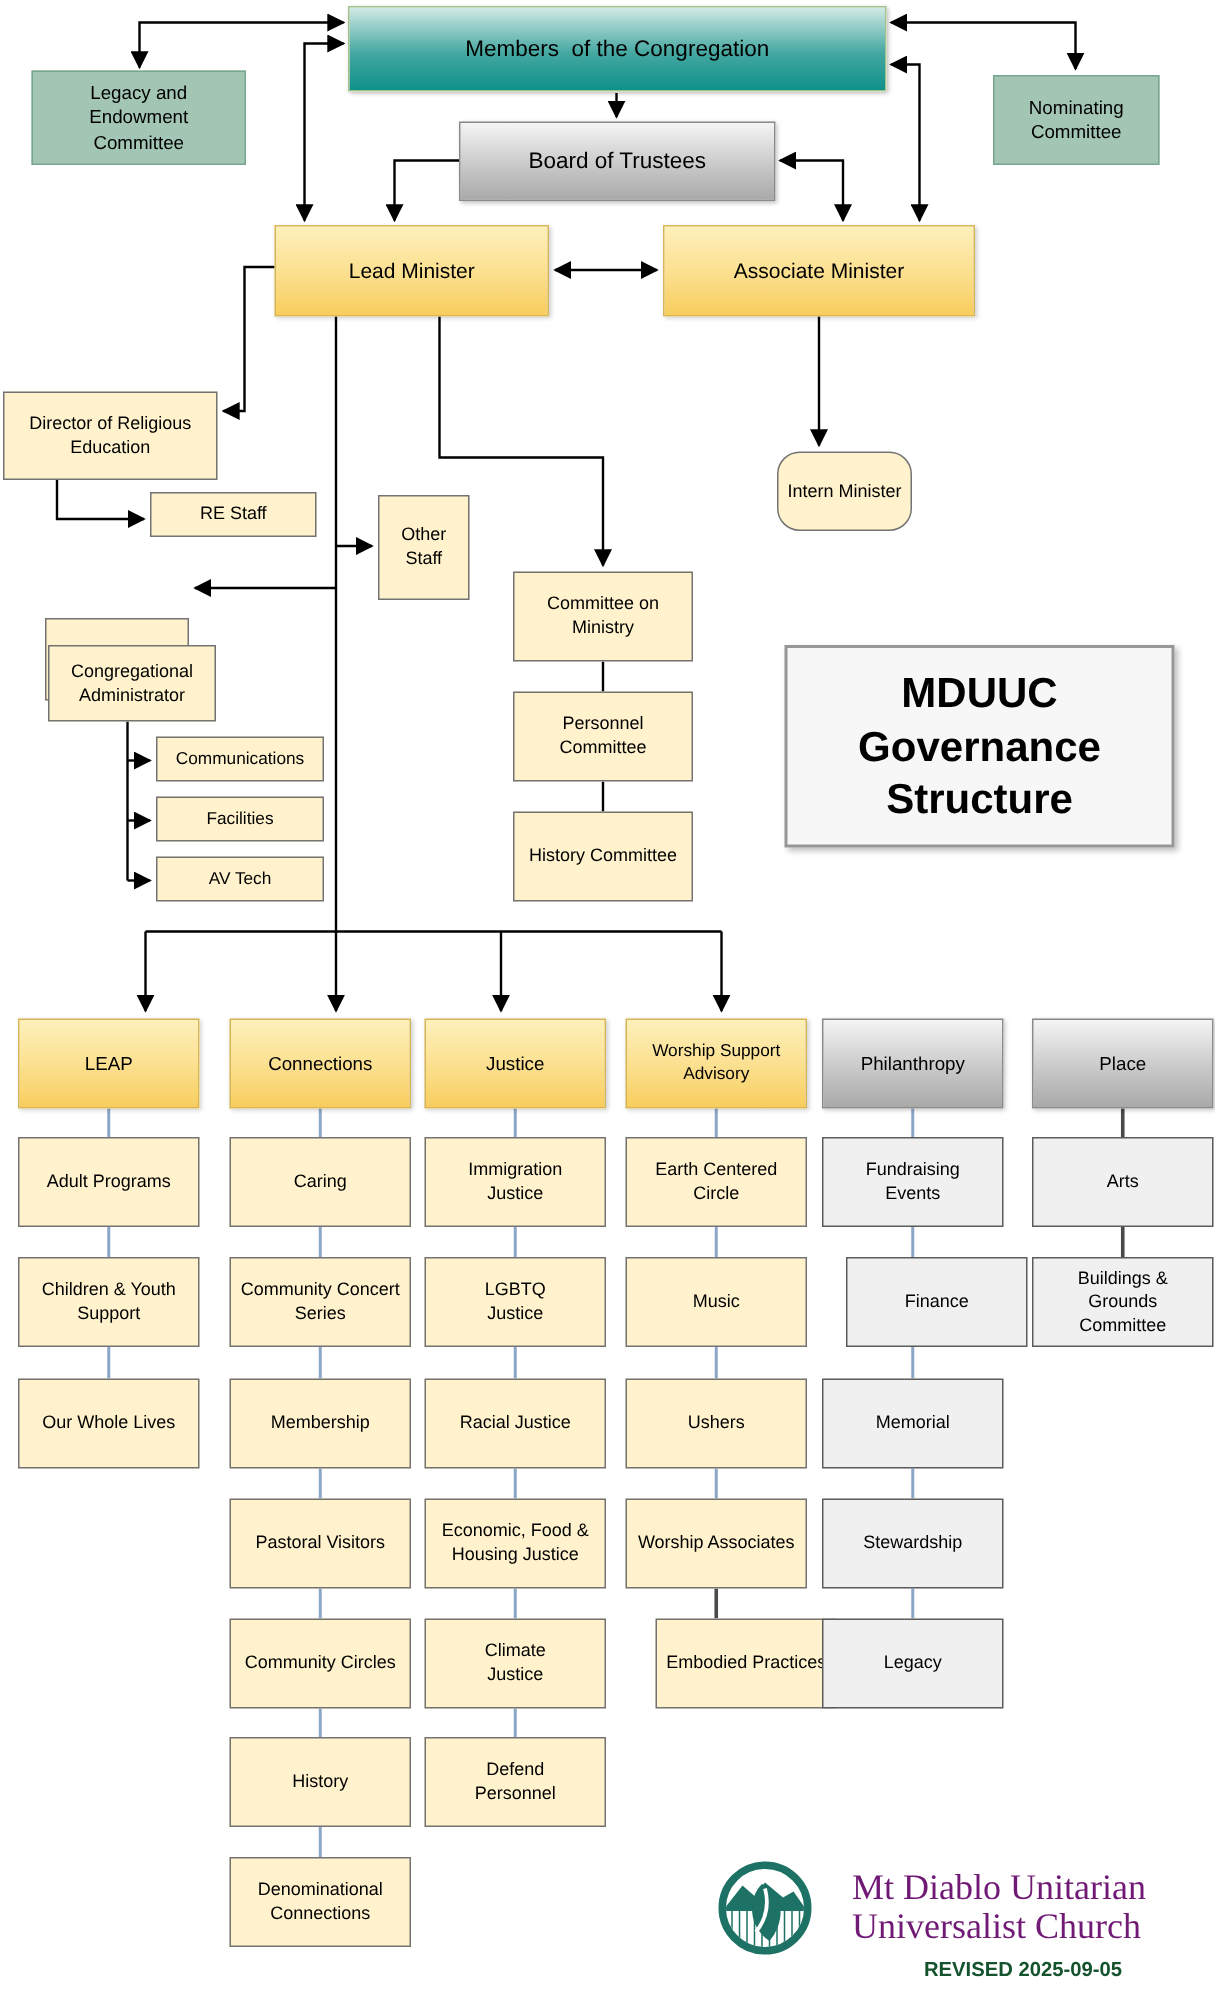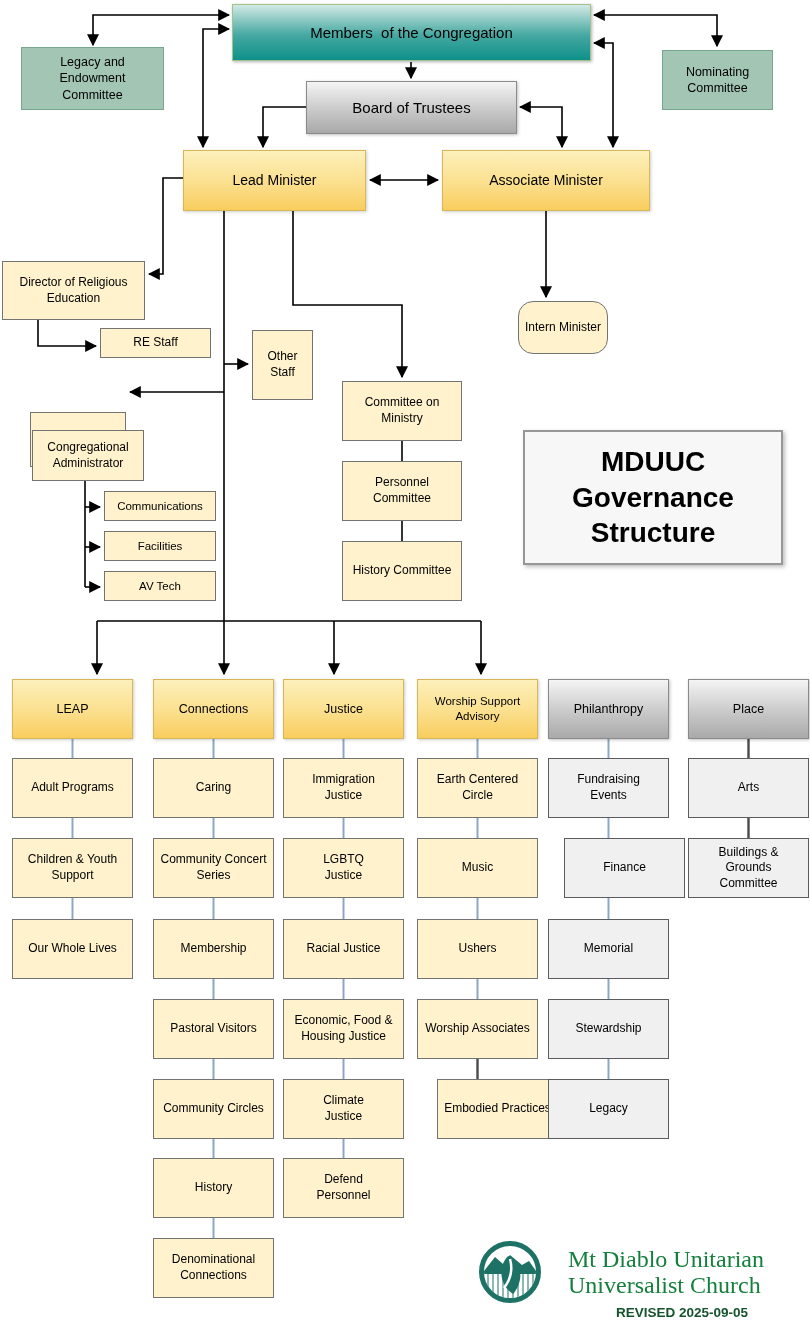--- a/index.html
+++ b/index.html
@@ -19,21 +19,21 @@
         border:1px solid #d6b656;box-shadow:1px 1px 3px rgba(0,0,0,.2);}
   .yellow-light{background:#fff2cc;border:1px solid #737373;}
   .gray-light{background:#f0f0f0;border:1px solid #5c5c5c;}
   .title-box{position:absolute;left:523px;top:430px;width:260px;height:135px;box-sizing:border-box;
         background:#f7f7f7;border:2px solid #979797;box-shadow:2px 2px 4px rgba(0,0,0,.25);
         display:flex;flex-direction:column;align-items:center;justify-content:center;
         font-weight:bold;font-size:28px;line-height:1.27;color:#000;}
   .logo{position:absolute;left:478px;top:1240px;width:330px;height:70px;}
   .logo-mark{position:absolute;left:0;top:0;}
   .logo-text{position:absolute;left:90px;top:6px;width:240px;
-        font-family:"Liberation Serif","DejaVu Serif",serif;color:#15803d;
+        font-family:"Liberation Serif","DejaVu Serif",serif;color:#701a75;
         font-size:24px;line-height:1.1;white-space:nowrap;}
   .revised{position:absolute;left:597px;top:1305px;width:170px;text-align:center;
         font-size:13.5px;font-weight:bold;color:#14532d;}
 </style>
 </head>
 <body>
 
 <div class="stage">
 
   <svg class="wires" width="810" height="1330" viewBox="0 0 810 1330">

